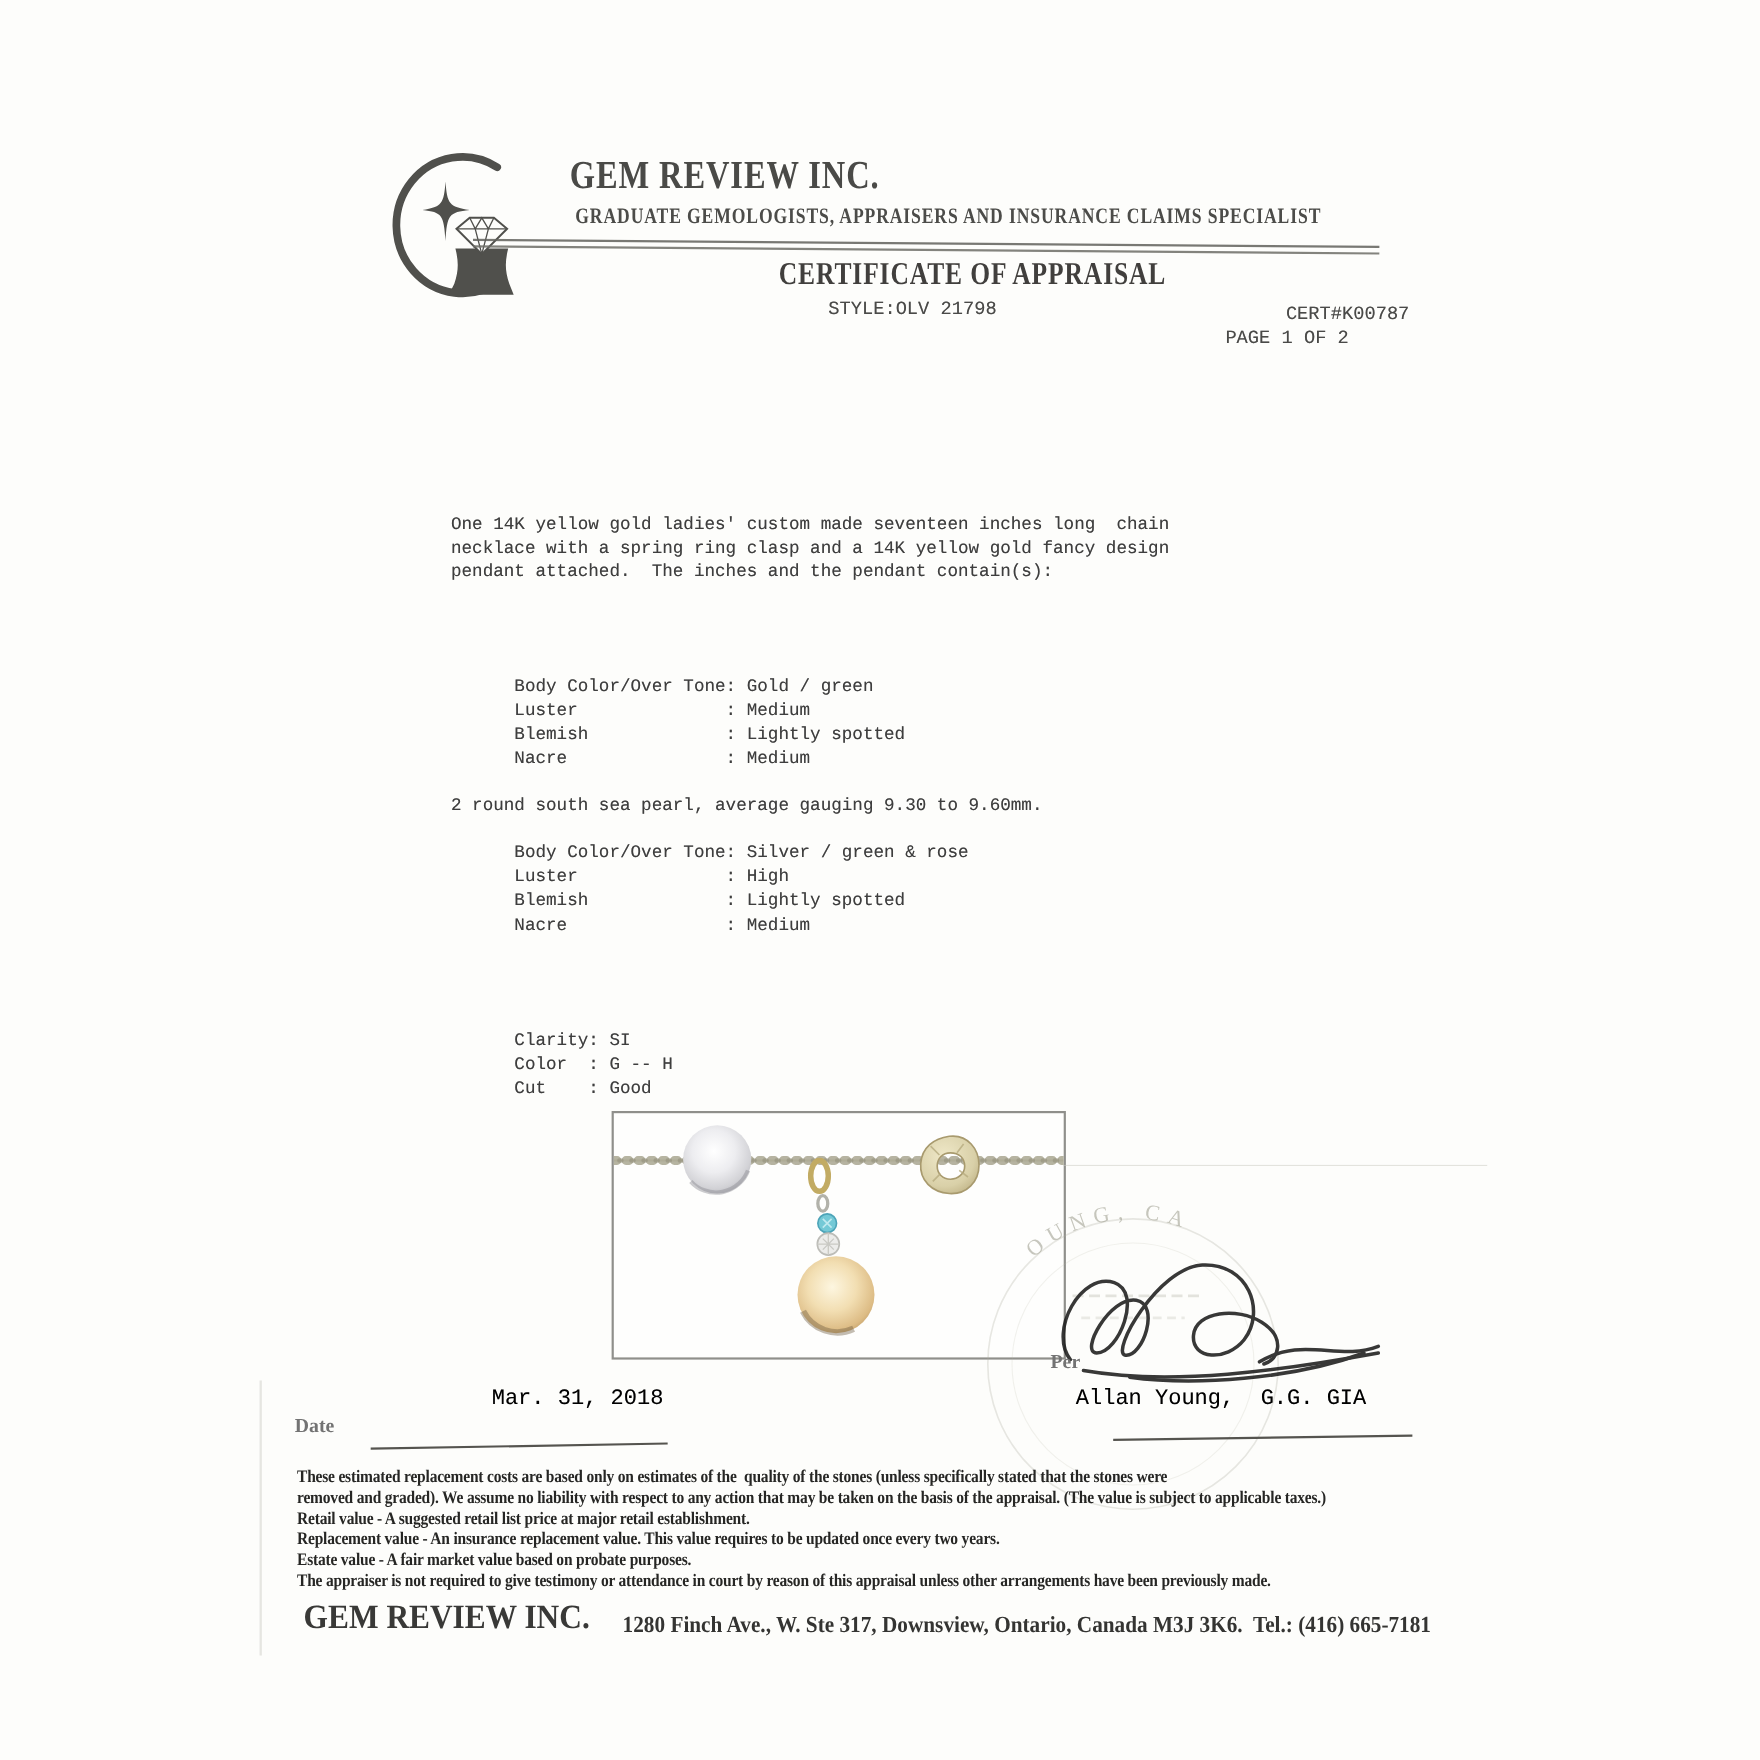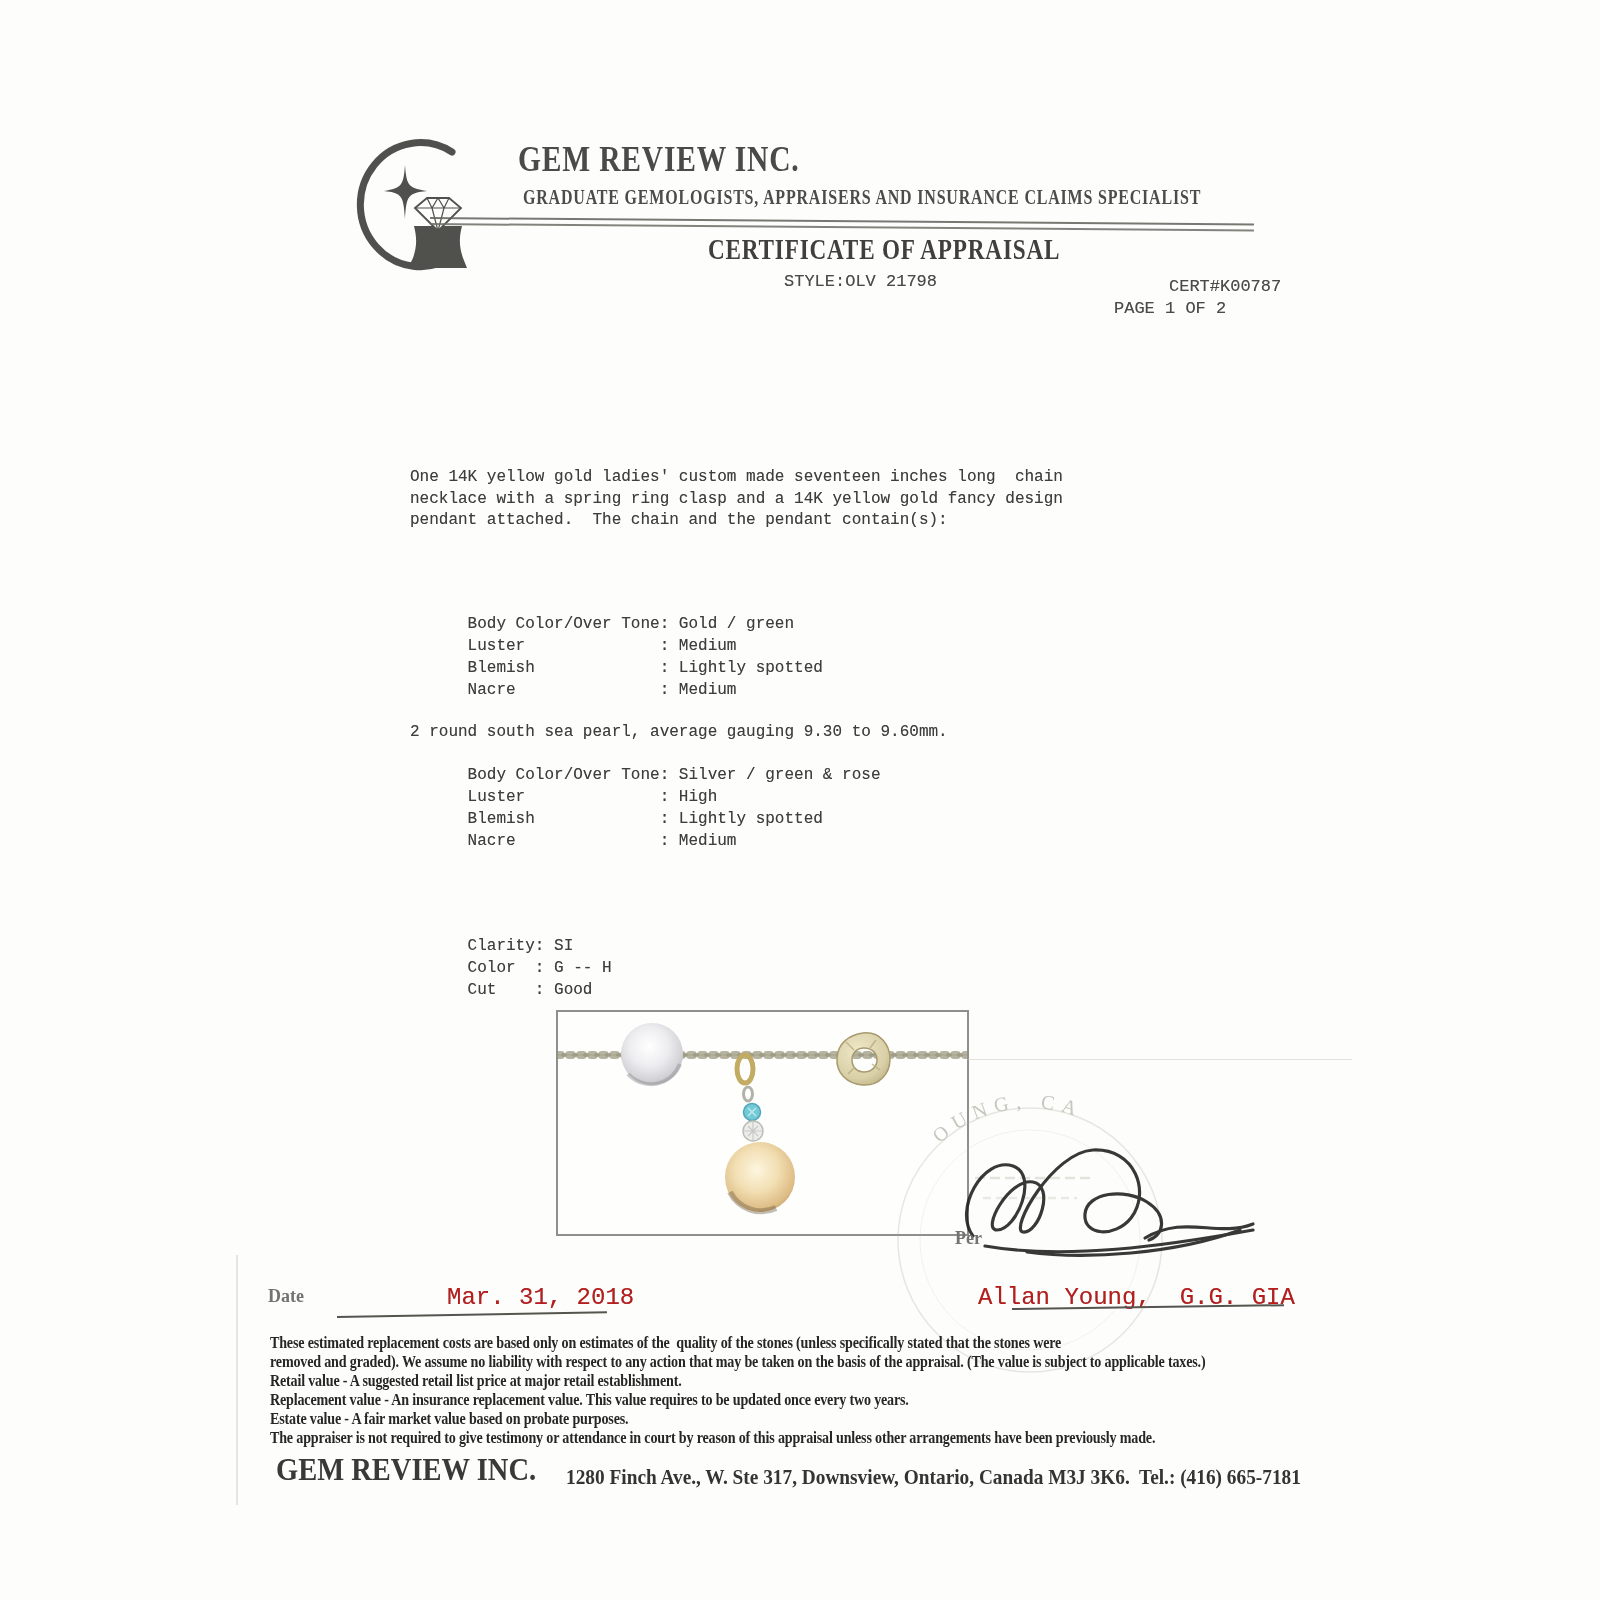--- a/index.html
+++ b/index.html
@@ -15,22 +15,22 @@
   .tagline{left:523px;top:186px;font-size:20px;font-weight:bold;color:#4c4c49;
       transform:scaleX(.8);transform-origin:left top;letter-spacing:1px;white-space:pre;}
   .double-rule{left:430px;top:217px;width:824px;height:4px;border-top:2px solid #61615c;
       border-bottom:2px solid #6e6e68;transform:rotate(.45deg);transform-origin:left center;opacity:.85;}
   .cert-title{left:708px;top:233px;font-size:29px;font-weight:bold;color:#413f3d;
       transform:scaleX(.8);transform-origin:left top;letter-spacing:1px;white-space:pre;}
   .hdr-mono{position:absolute;font-size:17px;white-space:pre;color:#4a4a48;
       font-family:"Liberation Mono","DejaVu Sans Mono",monospace;text-shadow:0 0 .5px rgba(80,80,80,.5);}
   .photo-frame{left:556px;top:1010px;width:409px;height:222px;border:2px solid #8f8f8b;background:#fefefd;}
   .stray-line{left:967px;top:1059px;width:385px;height:1px;background:#c9c9c0;opacity:.5;}
-  .sig-text{position:absolute;font-size:24px;white-space:pre;color:#b91c1c;
-      font-family:"Liberation Mono","DejaVu Sans Mono",monospace;text-shadow:0 0 .6px rgba(80,80,80,.5);margin-top:24px;}
+  .sig-text{position:absolute;font-size:20px;white-space:pre;color:#000000;
+      font-family:"Liberation Mono","DejaVu Sans Mono",monospace;text-shadow:0 0 .6px rgba(80,80,80,.5);}
   .field-label{position:absolute;font-size:18px;font-weight:bold;color:#737373;white-space:pre;}
   .field-line{position:absolute;border-top:2.5px solid #55544f;height:0;transform-origin:left center;}
   .disc{position:absolute;left:270px;font-size:16px;font-weight:bold;color:#262624;white-space:pre;
       letter-spacing:-0.2px;transform:scaleX(.88);transform-origin:left top;}
   .footer-company{left:276px;top:1452px;font-size:31px;font-weight:bold;color:#393937;
       letter-spacing:0;transform:scaleX(.92);transform-origin:left top;white-space:pre;}
   .footer-address{left:566px;top:1465px;font-size:21px;font-weight:bold;color:#343432;
       transform:scaleX(.92);transform-origin:left top;white-space:pre;}
   .paper-edge{left:236px;top:1255px;width:2px;height:250px;background:#dcdcd6;opacity:.7;}
 </style>
@@ -46,27 +46,27 @@
     <g stroke="#50504c" stroke-width="1.8" fill="#fdfdfb">
       <path d="M79,74 L91,64 L113,64 L125,74 L102,97 Z"></path>
       <path d="M79,74 L125,74 M91,64 L96,74 L102,64 L108,74 L113,64 M96,74 L102,97 M108,74 L102,97" fill="none" stroke-width="1.2"></path>
     </g>
   </svg>
 
   <div class="abs serif company-title">GEM REVIEW INC.</div>
   <div class="abs serif tagline">GRADUATE GEMOLOGISTS, APPRAISERS AND INSURANCE CLAIMS SPECIALIST</div>
   <div class="abs double-rule"></div>
   <div class="abs serif cert-title">CERTIFICATE OF APPRAISAL</div>
-  <div class="hdr-mono" style="left:753px;top:272px;margin-left:31px;">STYLE:OLV 21798</div>
+  <div class="hdr-mono" style="left:753px;top:272px;">STYLE:OLV 21798</div>
   <div class="hdr-mono" style="left:1169px;top:277px;">CERT#K00787</div>
   <div class="hdr-mono" style="left:1114px;top:299px;">PAGE 1 OF 2</div>
 
   <div class="tw" style="top:466px;">One 14K yellow gold ladies' custom made seventeen inches long  chain</div>
   <div class="tw" style="top:488px;">necklace with a spring ring clasp and a 14K yellow gold fancy design</div>
-  <div class="tw" style="top:509px;">pendant attached.  The chain and the pendant contain(s):</div>
+  <div class="tw" style="top:509px;">pendant attached.  The inches and the pendant contain(s):</div>
   <div class="tw" style="top:613px;">      Body Color/Over Tone: Gold / green</div>
   <div class="tw" style="top:635px;">      Luster              : Medium</div>
   <div class="tw" style="top:657px;">      Blemish             : Lightly spotted</div>
   <div class="tw" style="top:679px;">      Nacre               : Medium</div>
   <div class="tw" style="top:721px;">2 round south sea pearl, average gauging 9.30 to 9.60mm.</div>
   <div class="tw" style="top:764px;">      Body Color/Over Tone: Silver / green &amp; rose</div>
   <div class="tw" style="top:786px;">      Luster              : High</div>
   <div class="tw" style="top:808px;">      Blemish             : Lightly spotted</div>
   <div class="tw" style="top:830px;">      Nacre               : Medium</div>
   <div class="tw" style="top:935px;">      Clarity: SI</div>

